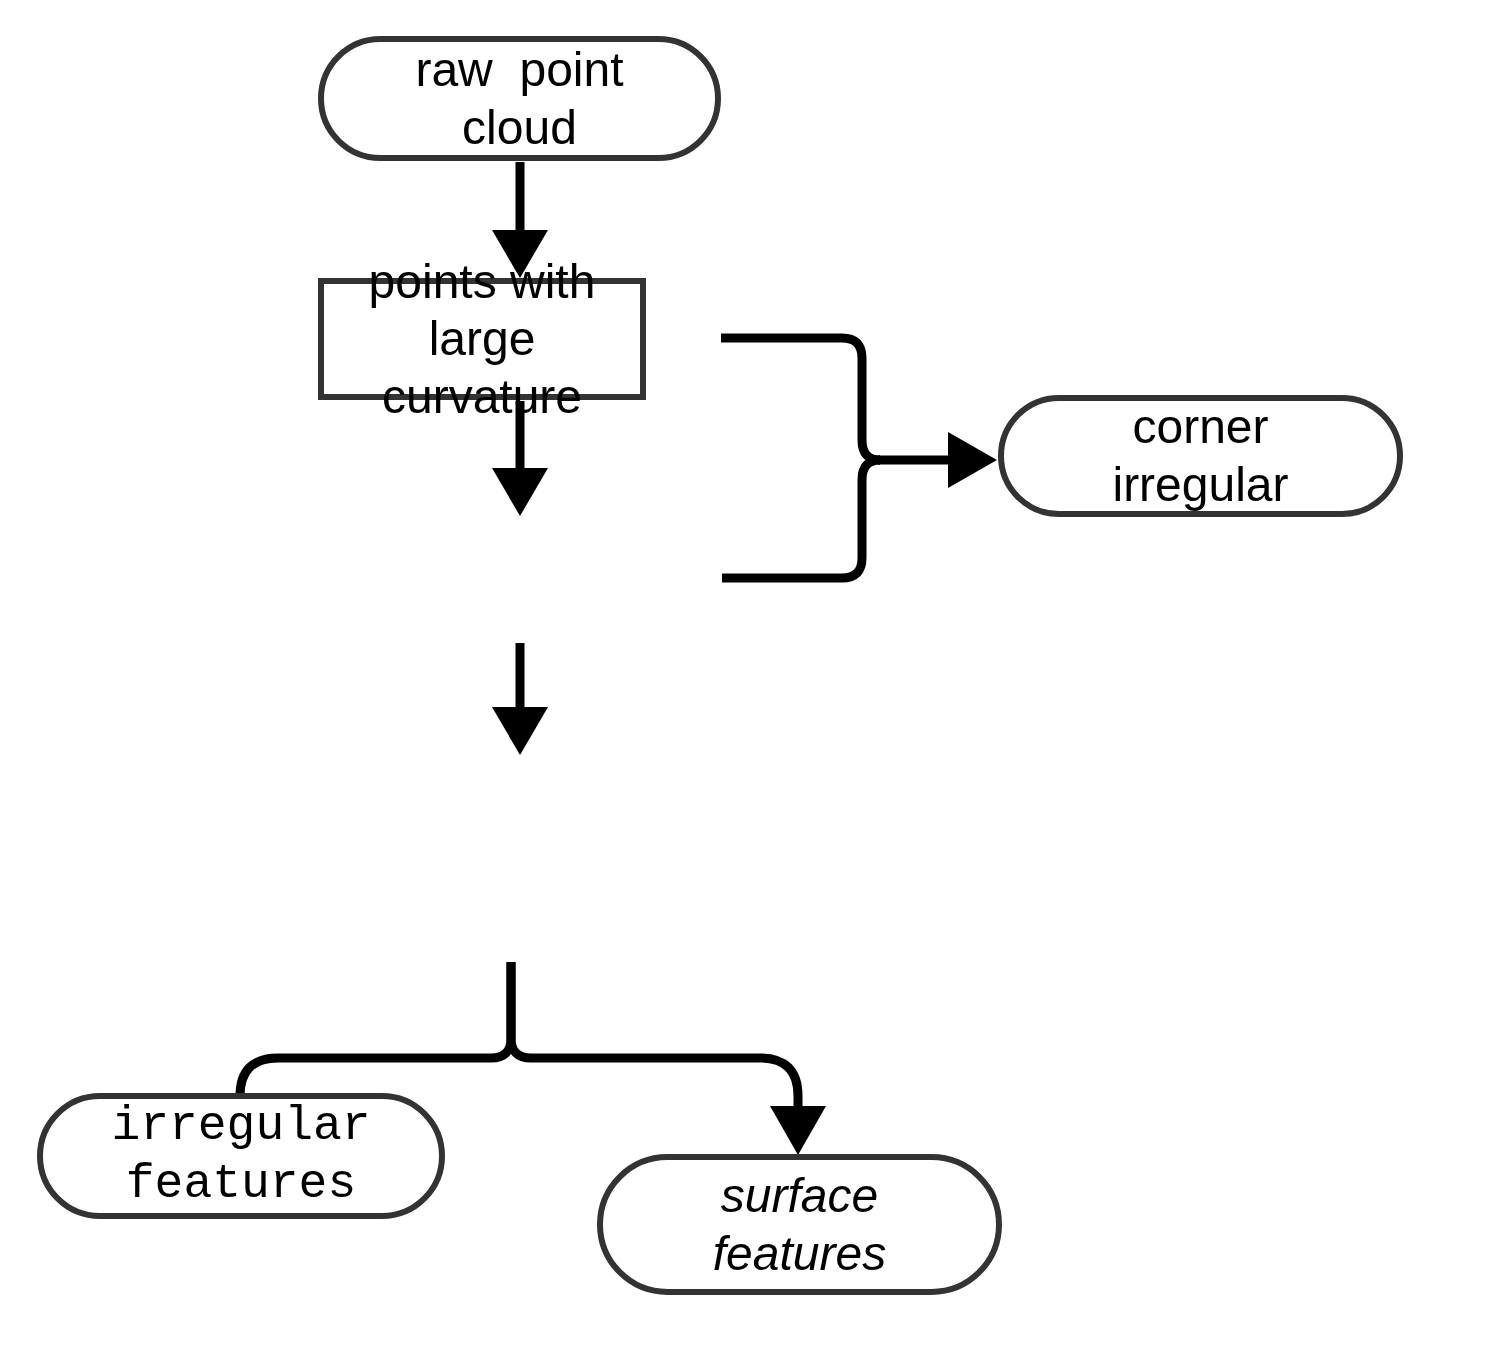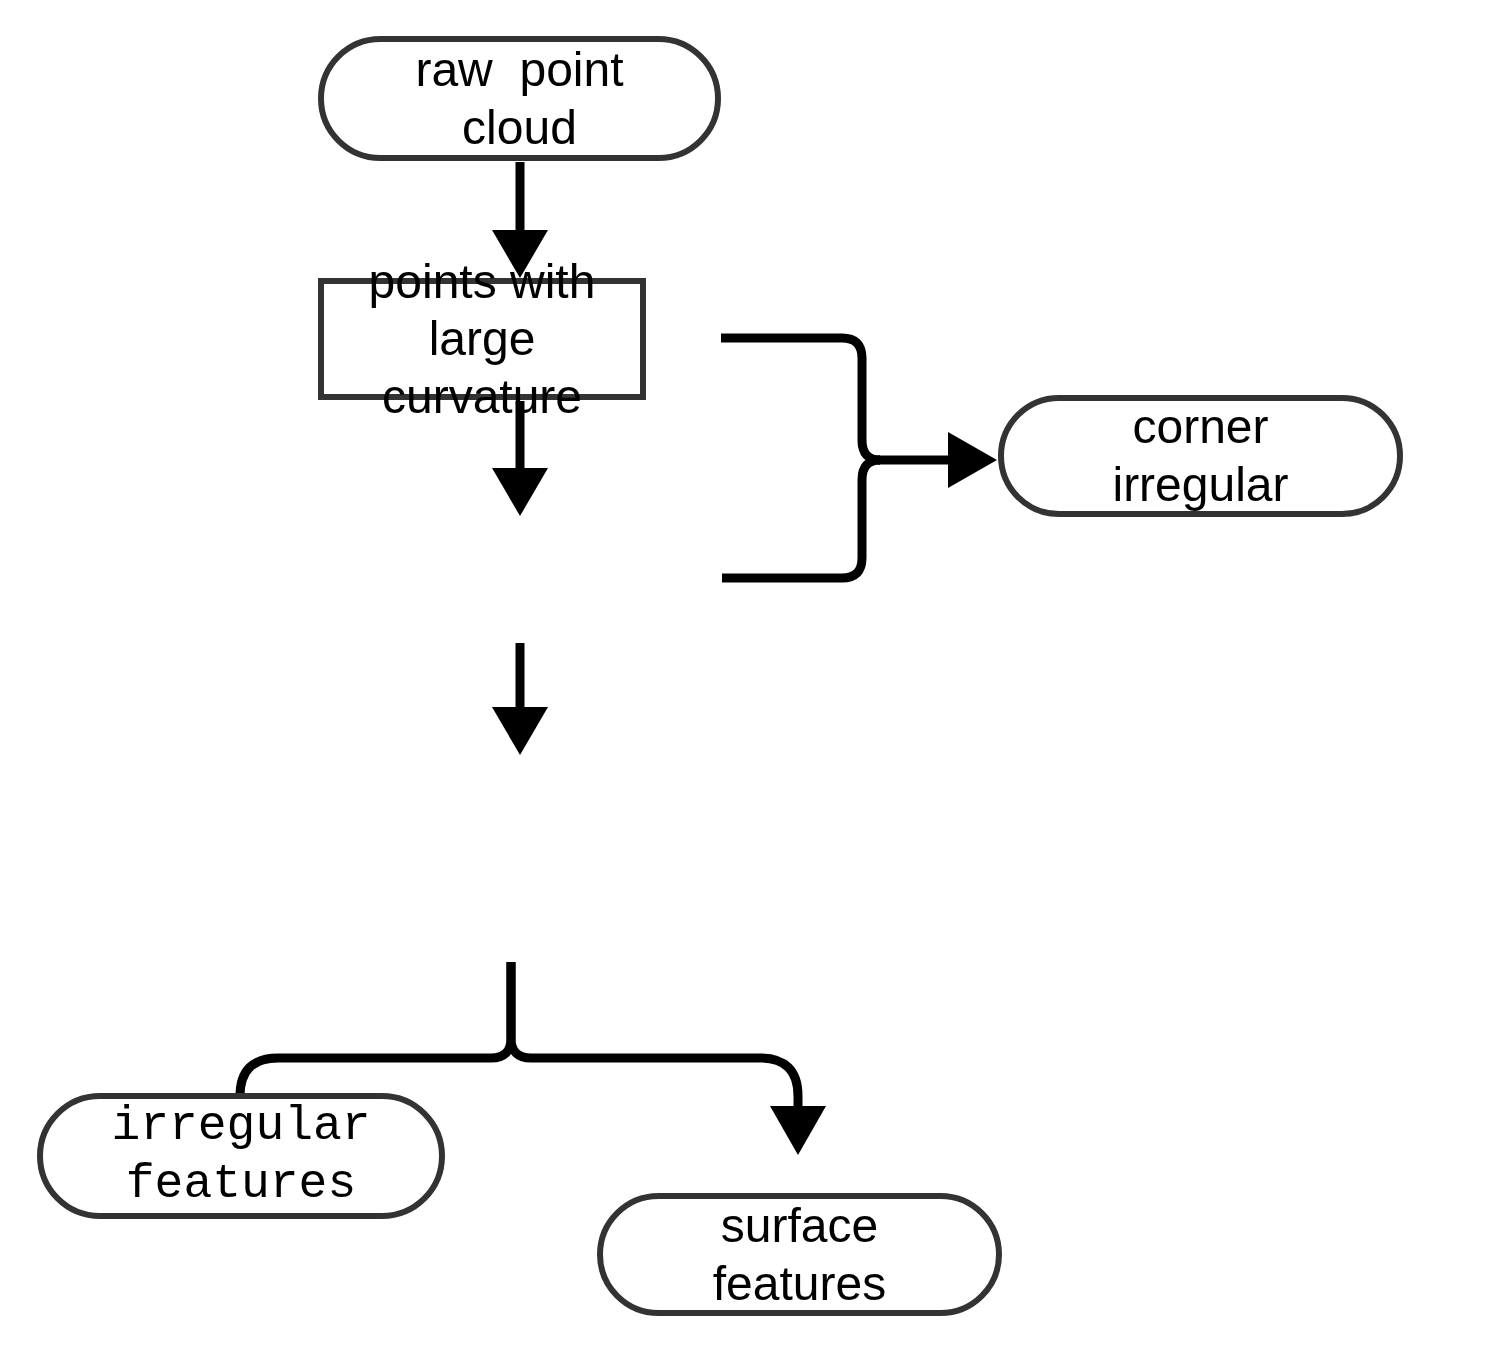--- a/index.html
+++ b/index.html
@@ -49,21 +49,21 @@
   }
   .stadium { border-radius: 999px; }
   .rect { border-radius: 0; }
 
   .n-raw       { left: 318px; top: 36px;   width: 403px; height: 125px; }
   .n-plc       { left: 318px; top: 278px;  width: 328px; height: 122px; }
   .n-iso       { left: 318px; top: 516px;  width: 404px; height: 126px; }
   .n-corner    { left: 998px; top: 395px;  width: 405px; height: 122px; }
   .n-pca       { left: 238px; top: 757px;  width: 544px; height: 203px; }
   .n-irregular { left: 37px;  top: 1093px; width: 408px; height: 126px; font-family: Liberation Mono, monospace; }
-  .n-surface   { left: 597px; top: 1193px; width: 405px; height: 123px; }
+  .n-surface   { left: 597px; top: 1154px; width: 405px; height: 141px; font-style: italic; }
 </style>
 </head>
 <body>
 
 <div class="canvas">
 
   <svg class="edges-layer" viewBox="0 0 1504 1360" xmlns="http://www.w3.org/2000/svg">
 
     <path class="edge" d="M520 162 L520 234"></path>
     <polygon class="arrowhead" points="492,230 548,230 520,278"></polygon>

